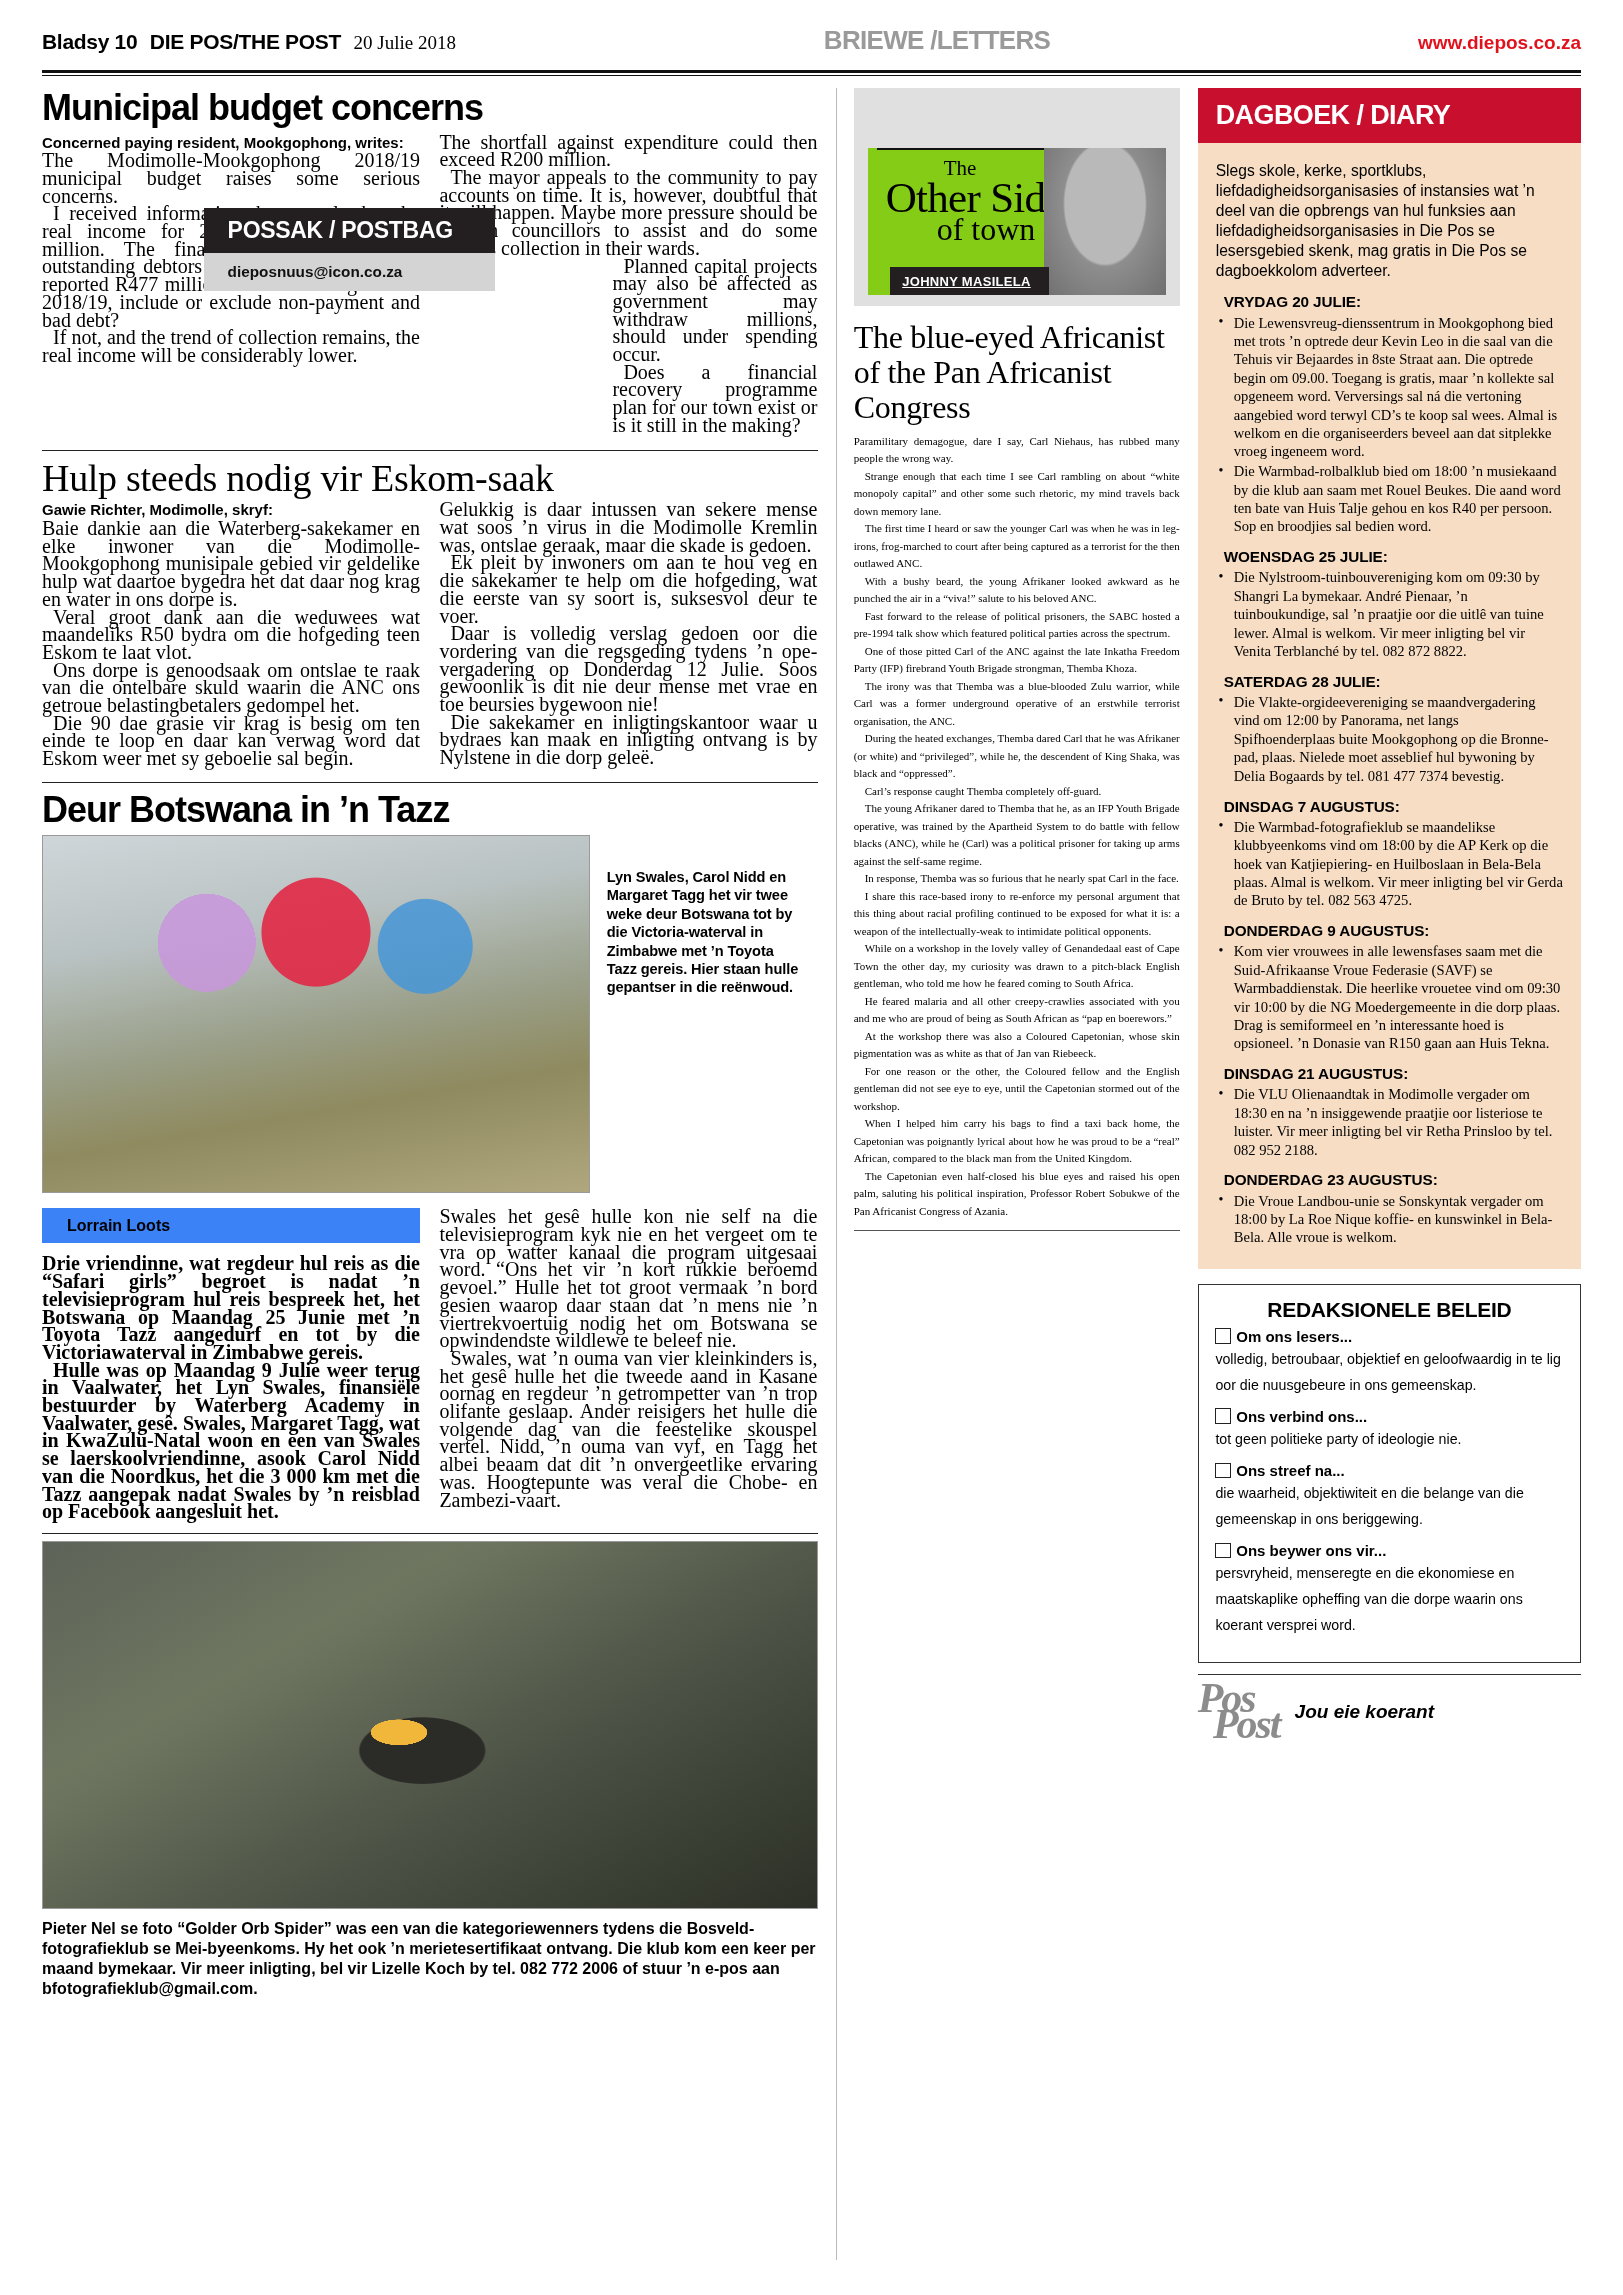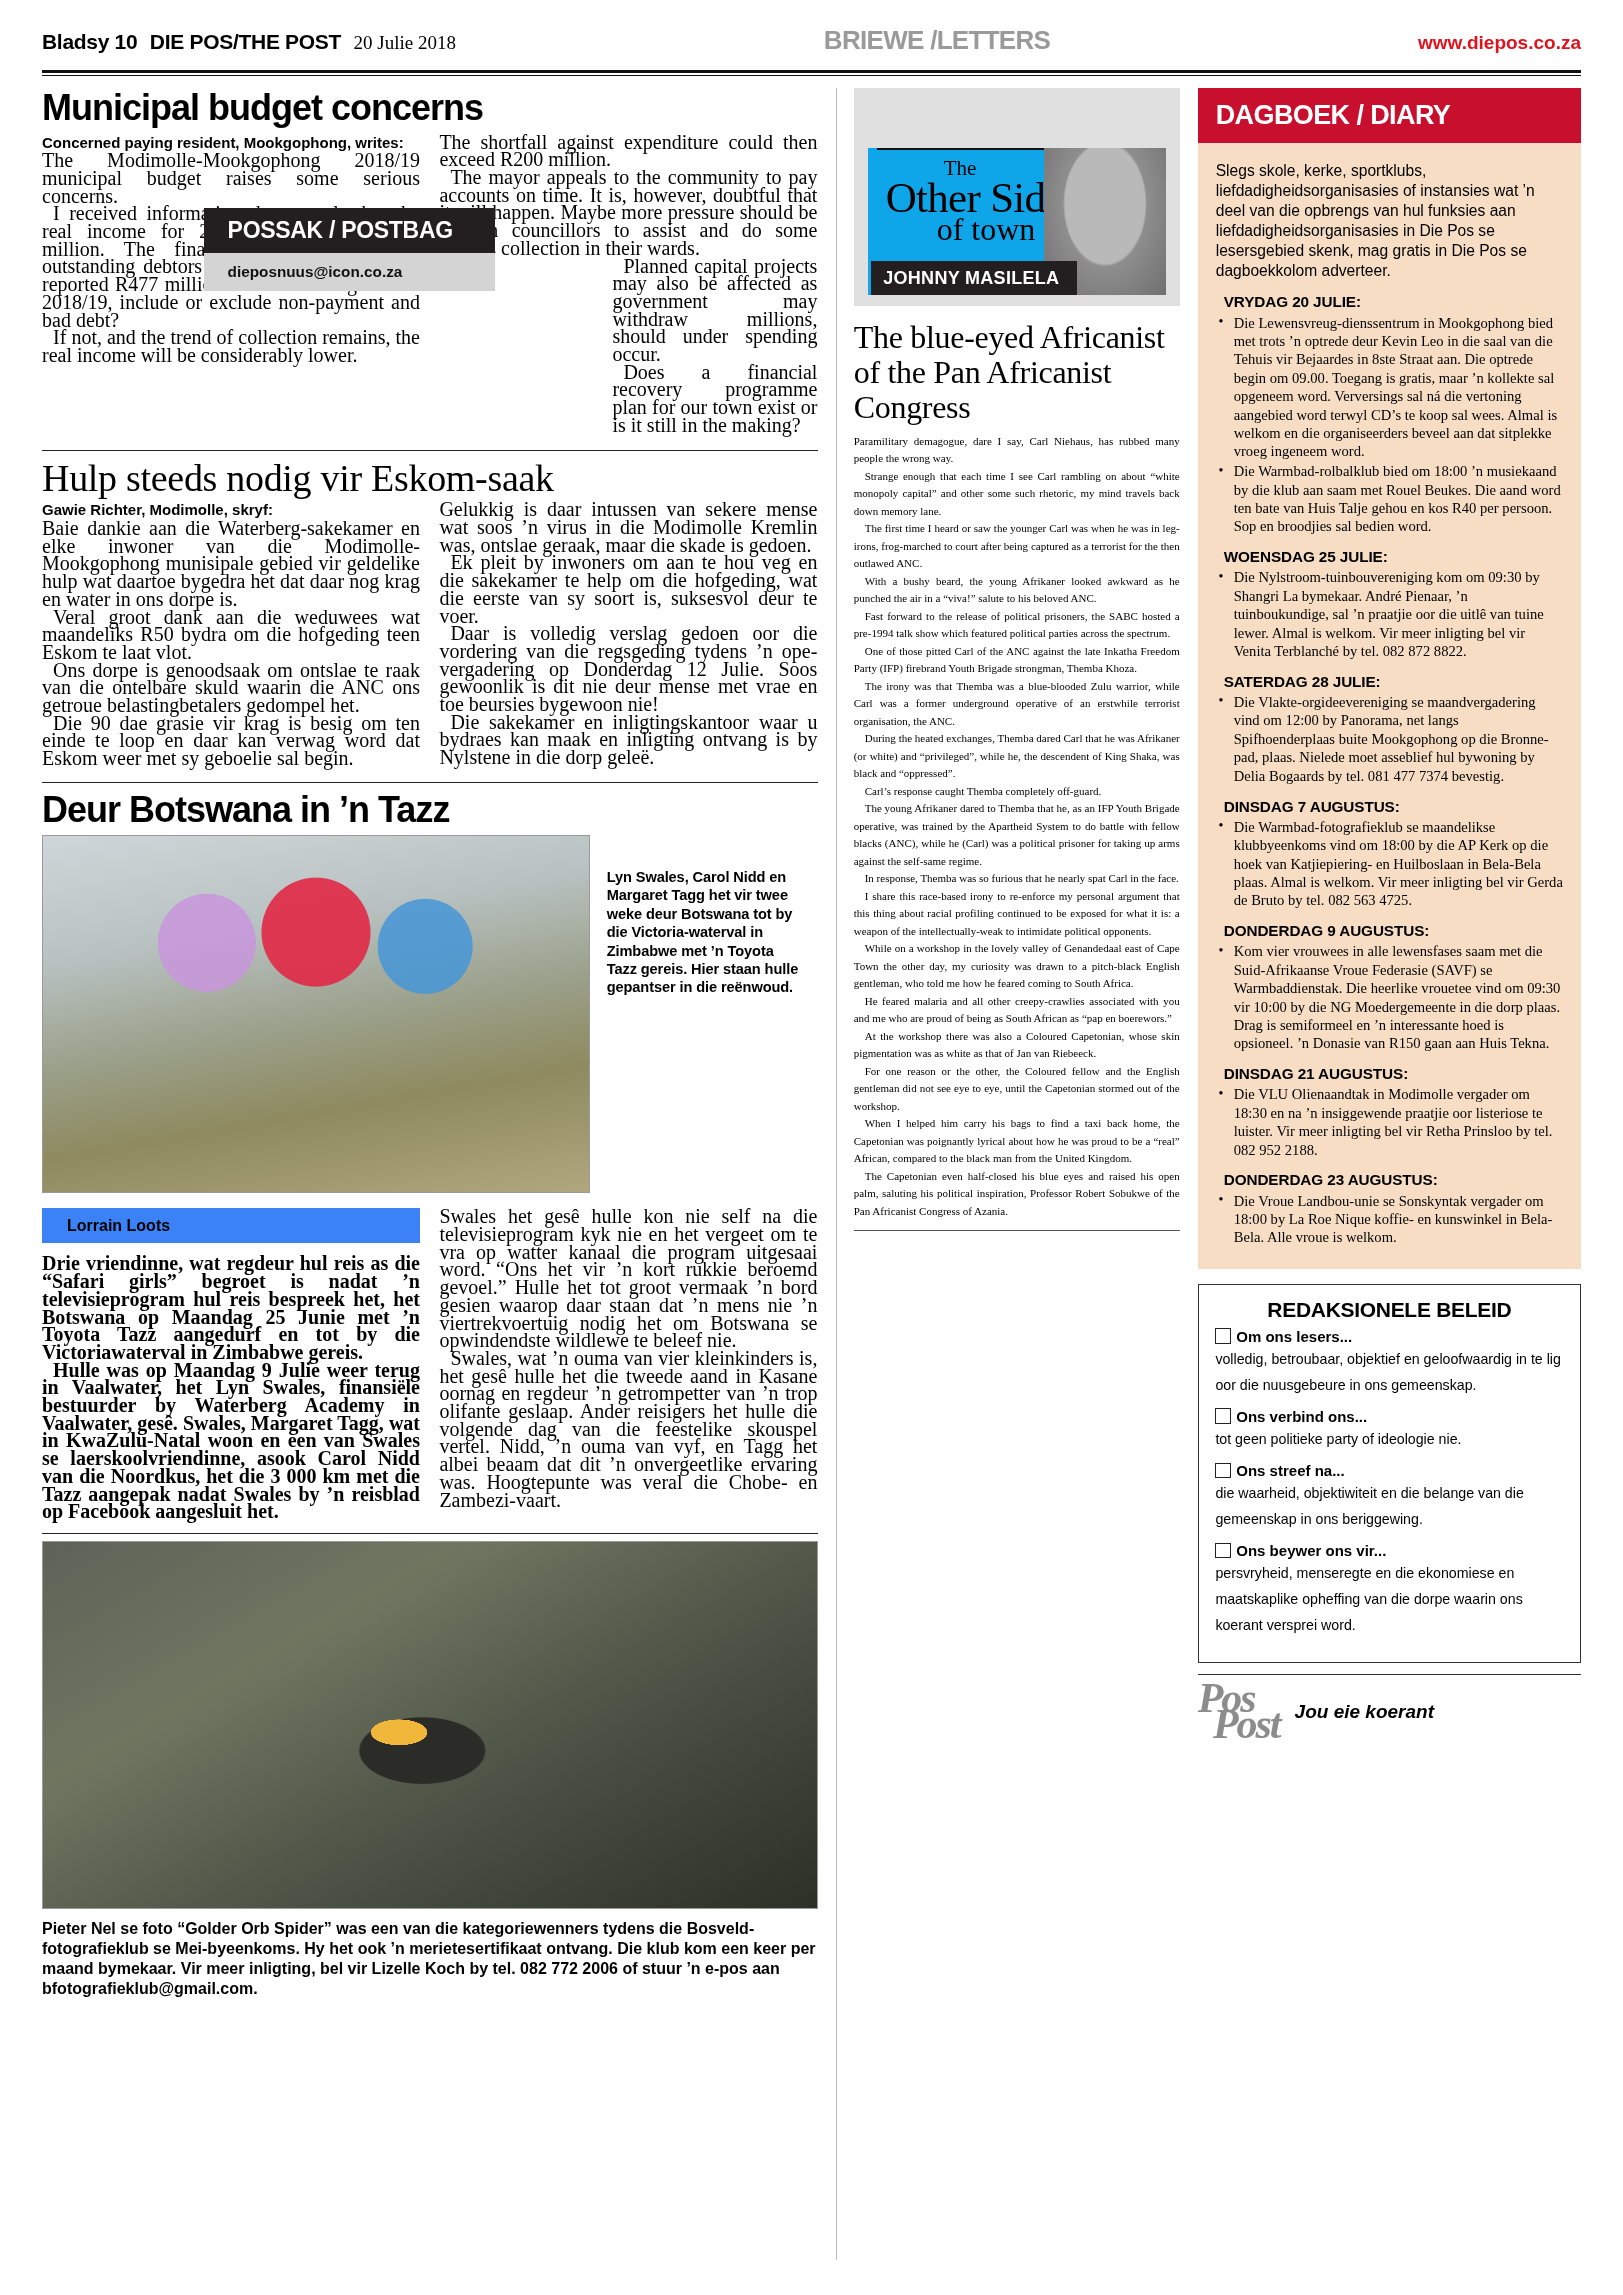--- a/index.html
+++ b/index.html
@@ -55,29 +55,29 @@
                 font-weight:bold; font-size:15.3px; padding:9.7px 0 10.4px 23.6px; }
 
   
   .photo { border:0.7px solid #9a9a9a; position:relative; overflow:hidden; }
   .cap-bold { font-family:"Liberation Sans", sans-serif; font-weight:bold; font-size:14.6px; line-height:18.4px; letter-spacing:-0.1px;}
   .grey-band { background:#3b82f6; padding:8.3px 0 8.3px 25px; font-family:"Liberation Sans", sans-serif;
                font-weight:bold; font-size:16px; }
 
   
   .osot-box { background:#e0e0e0; padding:15.3px 14px 11px 14px; }
-  .osot-inner { background:#0ea5e9; position:relative; height: 147px; border:0;margin-top:44px; }
+  .osot-inner { background:#84cc16; position:relative; height: 147px; border:0;margin-top:44px; }
   .osot-rule { border-top:2.1px solid #111; margin: 5.6px 9.7px 0 9.7px; }
   .osot-title { font-family:"Liberation Serif", serif; position:absolute; left:18px; top:11px; line-height:0.92; }
   .osot-the { font-size:21px; display:block; margin-left:58px; }
   .osot-other { font-size:43px; letter-spacing:-0.7px;}
   .osot-of { font-size:32px; display:block; margin-left:51px; margin-top:-2.8px;}
-  .osot-byline { position:absolute; left:3px; bottom:0; background:#231f20; color:#fff;
-      font-family:"Liberation Sans", sans-serif; font-weight:bold; font-size:18px;
-      padding:6.2px 18px 6.2px 12.5px; letter-spacing:0.3px;}
+  .osot-byline { position:absolute; left:22px; bottom:0; background:#231f20; color:#fff;
+      font-family:"Liberation Sans", sans-serif; font-weight:bold; font-size:13px;
+      padding:6.2px 18px 6.2px 12.5px; letter-spacing:0.3px;text-decoration:underline;}
   .osot-face { position:absolute; right:0; top:0; width:122px; height:147px; overflow:hidden;}
 
   h2.mid-hd { font-family:"Liberation Serif", serif; font-weight:normal; font-size:32px;
               line-height:35px; margin:14px 0 8.3px 0; letter-spacing:-0.3px; }
   .mid-body { font-family:Liberation Serif, serif; font-size:11px; line-height:17.5px; text-align:justify;}
   .mid-body p { margin:0; text-indent:11px;}
   .mid-body p.first { text-indent:0;}
 
   
   .dag-head { background:#c8102e; color:#fff; font-family:"Liberation Sans", sans-serif;

